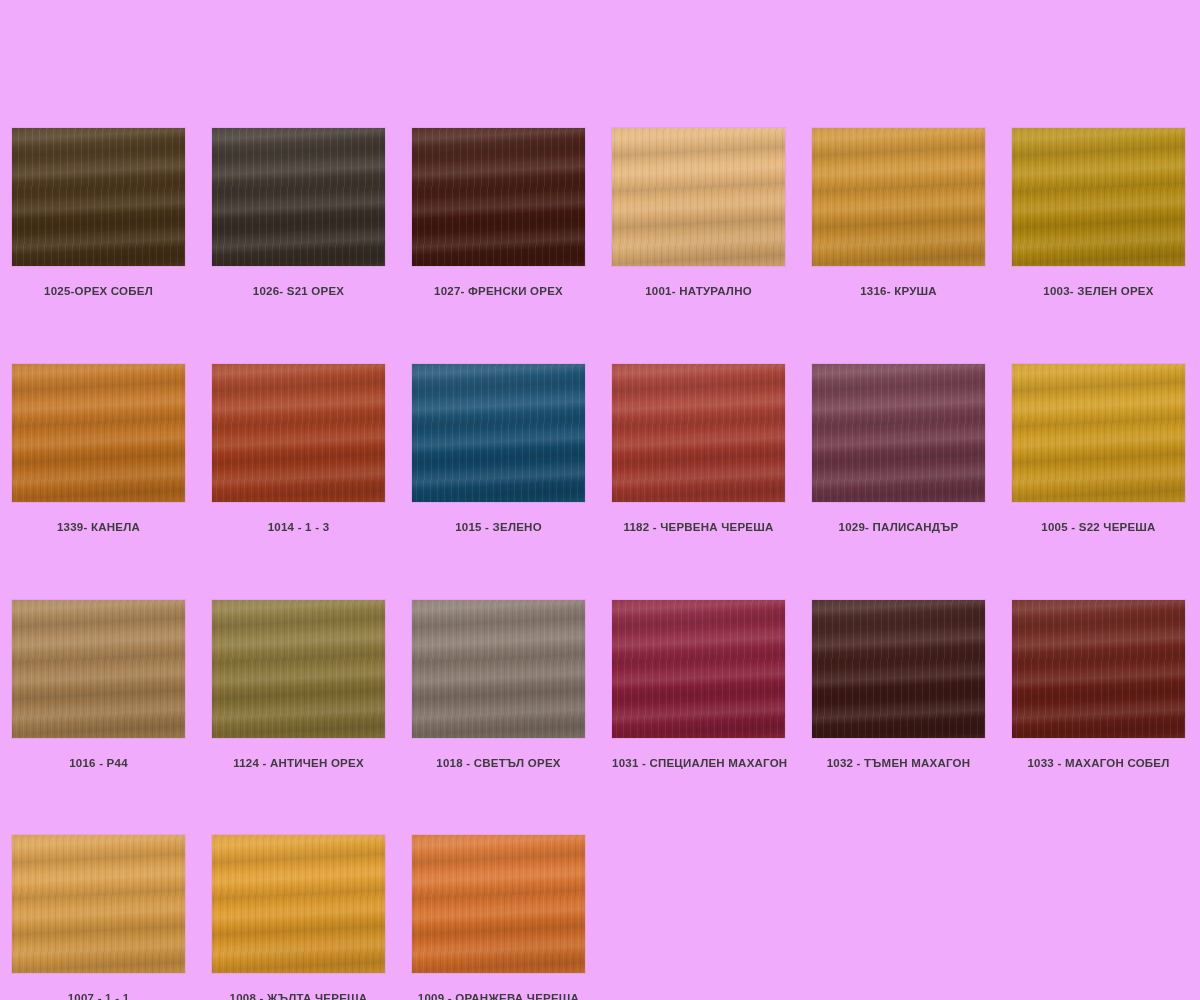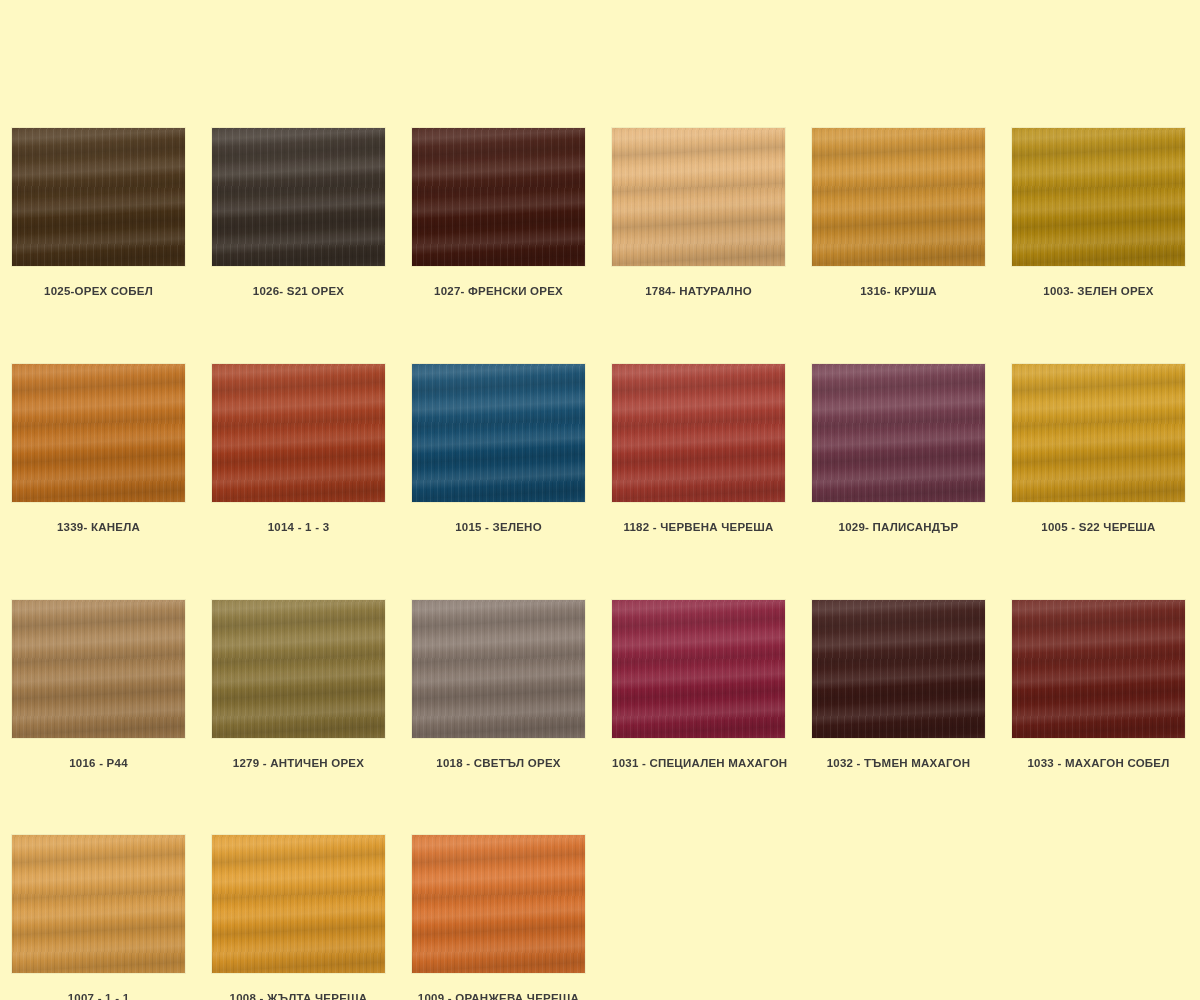--- a/index.html
+++ b/index.html
@@ -15,21 +15,21 @@
     -webkit-font-smoothing: antialiased;
     overflow: hidden;
   }
 
   .catalog {
     position: relative;
     width: 1200px;
     height: 1000px;
     box-sizing: border-box;
     padding: 128px 0 0 0;
-    background: #fef9c3;
+    background: #f0abfc;
   }
 
   .swatch-grid {
     display: grid;
     grid-template-columns: repeat(6, 173px);
     column-gap: 27px;
     row-gap: 65px;
     margin-left: 12px;
   }
 
@@ -108,21 +108,21 @@
       <div class="swatch-cell">
         <div class="swatch-chip" style="background-color: rgb(59, 49, 40); --g: 0.4; opacity: 1;"></div>
         <div class="swatch-label">1026- S21 ОРЕХ</div>
       </div>
       <div class="swatch-cell">
         <div class="swatch-chip" style="background-color: rgb(68, 25, 15); --g: 0.4; opacity: 1;"></div>
         <div class="swatch-label">1027- ФРЕНСКИ ОРЕХ</div>
       </div>
       <div class="swatch-cell">
         <div class="swatch-chip" style="background-color: rgb(228, 178, 116);"></div>
-        <div class="swatch-label">1784- НАТУРАЛНО</div>
+        <div class="swatch-label">1001- НАТУРАЛНО</div>
       </div>
       <div class="swatch-cell">
         <div class="swatch-chip" style="background-color: rgb(206, 144, 47);"></div>
         <div class="swatch-label">1316- КРУША</div>
       </div>
       <div class="swatch-cell">
         <div class="swatch-chip" style="background-color: rgb(183, 140, 16);"></div>
         <div class="swatch-label">1003- ЗЕЛЕН ОРЕХ</div>
       </div>
       <div class="swatch-cell">
@@ -148,21 +148,21 @@
       <div class="swatch-cell">
         <div class="swatch-chip" style="background-color: rgb(208, 154, 28);"></div>
         <div class="swatch-label">1005 - S22 ЧЕРЕША</div>
       </div>
       <div class="swatch-cell">
         <div class="swatch-chip" style="background-color: rgb(168, 128, 79);"></div>
         <div class="swatch-label">1016 - P44</div>
       </div>
       <div class="swatch-cell">
         <div class="swatch-chip" style="background-color: rgb(138, 117, 56);"></div>
-        <div class="swatch-label">1279 - АНТИЧЕН ОРЕХ</div>
+        <div class="swatch-label">1124 - АНТИЧЕН ОРЕХ</div>
       </div>
       <div class="swatch-cell">
         <div class="swatch-chip" style="background-color: rgb(133, 117, 106);"></div>
         <div class="swatch-label">1018 - СВЕТЪЛ ОРЕХ</div>
       </div>
       <div class="swatch-cell">
         <div class="swatch-chip" style="background-color: rgb(139, 31, 58);"></div>
         <div class="swatch-label">1031 - СПЕЦИАЛЕН МАХАГОН</div>
       </div>
       <div class="swatch-cell">

